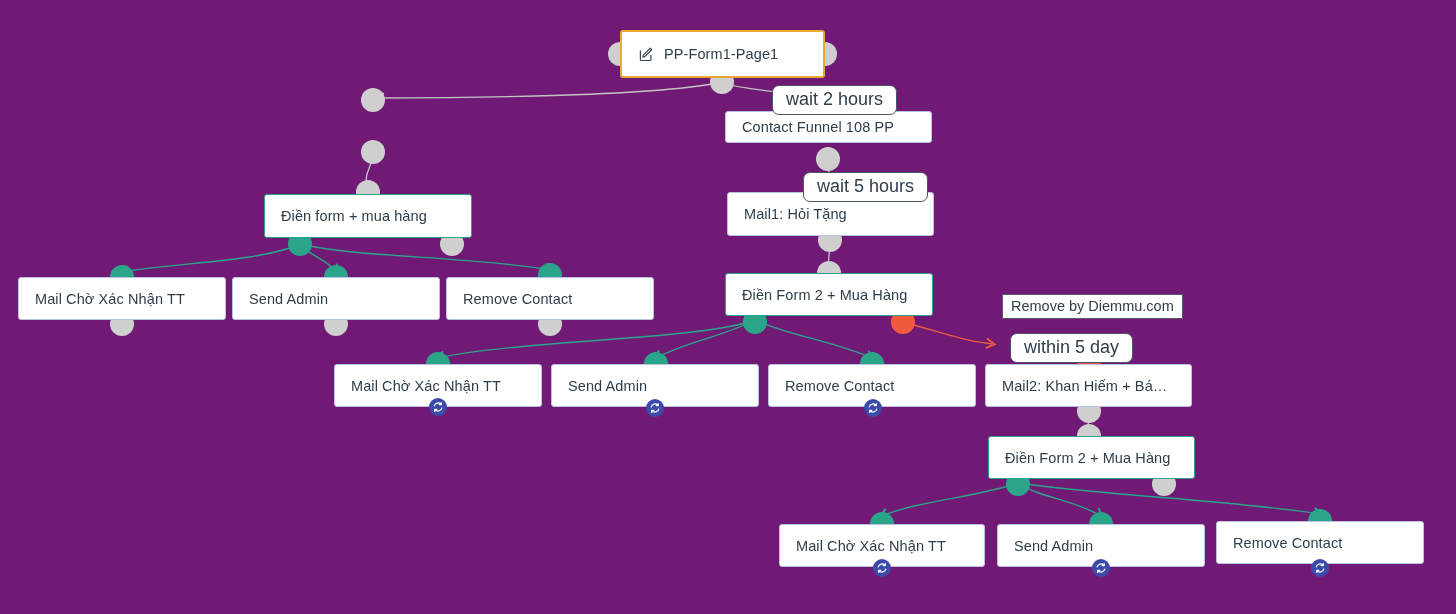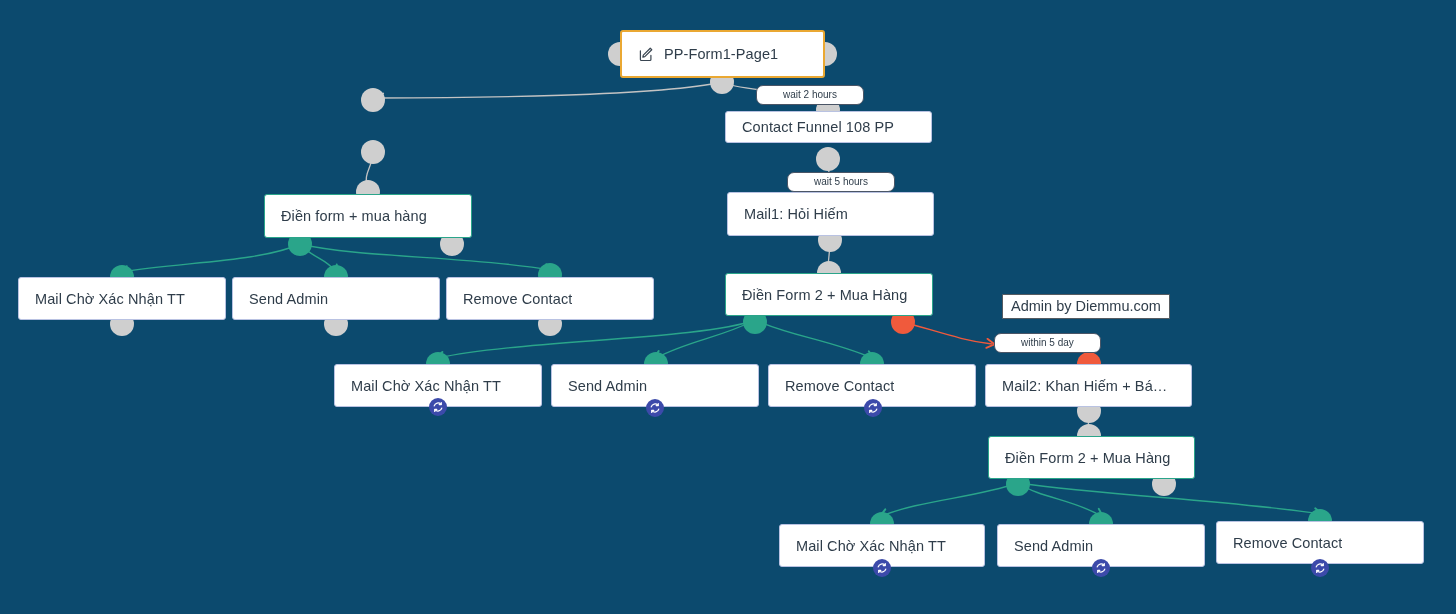--- a/index.html
+++ b/index.html
@@ -2,21 +2,21 @@
 <html><head>
 <meta charset="utf-8">
 <style>
   html,body{margin:0;padding:0;}
   body{
     width:1456px;height:614px;
     background:#ffffff;
     font-family:"Liberation Sans","DejaVu Sans",sans-serif;
     overflow:hidden;
   }
-  #canvas{position:relative;width:1456px;height:614px;background:#0c4a6e;}
+  #canvas{position:relative;width:1456px;height:614px;background:#701a75;}
 
   
   #edges{position:absolute;left:0;top:0;width:1456px;height:614px;pointer-events:none;}
 
   
   .node{
     position:absolute;
     box-sizing:border-box;
     background:#ffffff;
     border:1px solid #b9c2e2;
@@ -55,25 +55,26 @@
   }
   .refresh svg{display:block;}
 
   
   .pill{
     position:absolute;
     box-sizing:border-box;
     background:#ffffff;
     border:1px solid #4a5566;
     border-radius:7px;
-    font-size:10px;
+    font-size:18px;
     color:#2f3d4a;
-    padding:3px 26px 4px;
+    padding:3px 13px 4px;
     white-space:nowrap;
     z-index:9;
+    margin-left:16px;
   }
   
   .wm{
     position:absolute;
     box-sizing:border-box;
     background:#ffffff;
     border:1.5px solid #555b61;
     border-radius:1px;
     font-size:14.5px;
     color:#2f3d4a;
@@ -187,21 +188,21 @@
 
   <div class="node" style="left:725px;top:111px;width:207px;height:32px;">
     <span class="label">Contact Funnel 108 PP</span>
   </div>
 
   <div class="node green" style="left:264px;top:194px;width:208px;height:44px;">
     <span class="label">Điền form + mua hàng</span>
   </div>
 
   <div class="node" style="left:727px;top:192px;width:207px;height:44px;">
-    <span class="label">Mail1: Hỏi Hiếm</span>
+    <span class="label">Mail1: Hỏi Tặng</span>
   </div>
 
   <div class="node" style="left:18px;top:277px;width:208px;height:43px;">
     <span class="label">Mail Chờ Xác Nhận TT</span>
   </div>
   <div class="node" style="left:232px;top:277px;width:208px;height:43px;">
     <span class="label">Send Admin</span>
   </div>
   <div class="node" style="left:446px;top:277px;width:208px;height:43px;">
     <span class="label">Remove Contact</span>
@@ -288,15 +289,15 @@
       <path d="M11.4 8.4 a4.6 4.6 0 0 1-7.8 1.9" fill="none" stroke="#fff" stroke-width="1.5" stroke-linecap="round"></path>
       <path d="M10.8 1.8 v2.3 h-2.3" fill="none" stroke="#fff" stroke-width="1.5" stroke-linecap="round" stroke-linejoin="round"></path>
       <path d="M3.2 12.2 v-2.3 h2.3" fill="none" stroke="#fff" stroke-width="1.5" stroke-linecap="round" stroke-linejoin="round"></path>
     </svg>
   </div>
 
   <div class="pill" style="left:756px;top:85px;">wait 2 hours</div>
   <div class="pill" style="left:787px;top:172px;">wait 5 hours</div>
   <div class="pill" style="left:994px;top:333px;">within 5 day</div>
 
-  <div class="wm" style="left:1002px;top:294px;">Admin by Diemmu.com</div>
+  <div class="wm" style="left:1002px;top:294px;">Remove by Diemmu.com</div>
 
 </div>
 
 </body></html>

